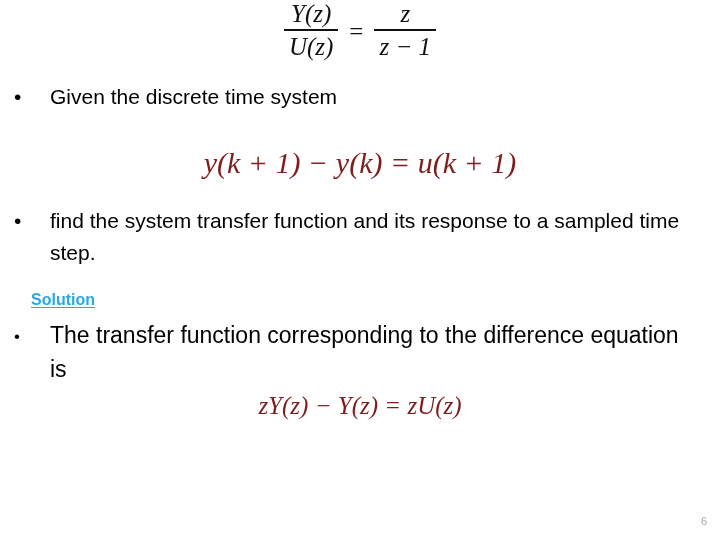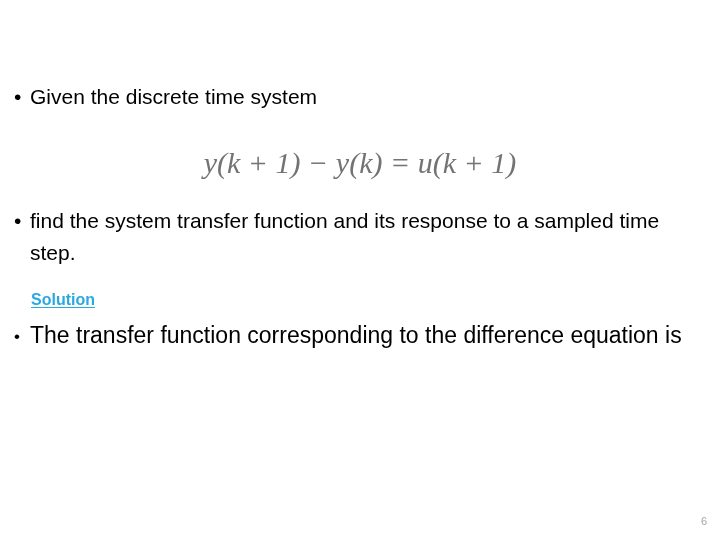--- a/index.html
+++ b/index.html
@@ -44,21 +44,21 @@
     position: absolute;
     left: 0;
     top: 0;
     width: 22px;
     text-align: left;
     line-height: inherit;
     font-size: inherit;
   }
   .bullet .btext {
     display: block;
-    margin-left: 16px;
+    margin-left: 36px;
   }
 
   #bullet-given {
     left: 14px;
     top: 84px;
     width: 660px;
     font-size: 21px;
     line-height: 26px;
   }
   #bullet-find {
@@ -88,21 +88,21 @@
     color: #2aa9e0;
     text-decoration: underline;
     text-underline-offset: 2px;
   }
 
   
   .equation {
     position: absolute;
     font-family: "Liberation Serif", "DejaVu Serif", serif;
     font-style: italic;
-    color: #737373;
+    color: #7f1d1d;
     white-space: nowrap;
   }
 
   #eq-difference {
     left: 0;
     top: 144px;
     width: 720px;
     text-align: center;
     font-size: 30px;
     line-height: 38px;
@@ -179,17 +179,29 @@
     <span class="btext">find the system transfer function and its response to a sampled time step.</span>
   </div>
 
   <div class="solution-label">Solution</div>
 
   <div class="bullet" id="bullet-transfer">
     <span class="dot">•</span>
     <span class="btext">The transfer function corresponding to the difference equation is</span>
   </div>
 
-
+  <div class="equation" id="eq-ztransform">zY(z) − Y(z) = zU(z)</div>
+
+  <div id="eq-fraction">
+    <span class="frac">
+      <span class="num">Y(z)</span>
+      <span class="den">U(z)</span>
+    </span>
+    <span class="eqsign">=</span>
+    <span class="frac">
+      <span class="num">z</span>
+      <span class="den">z − 1</span>
+    </span>
+  </div>
 
   <div class="page-number">6</div>
 
 </div>
 
 </body></html>

